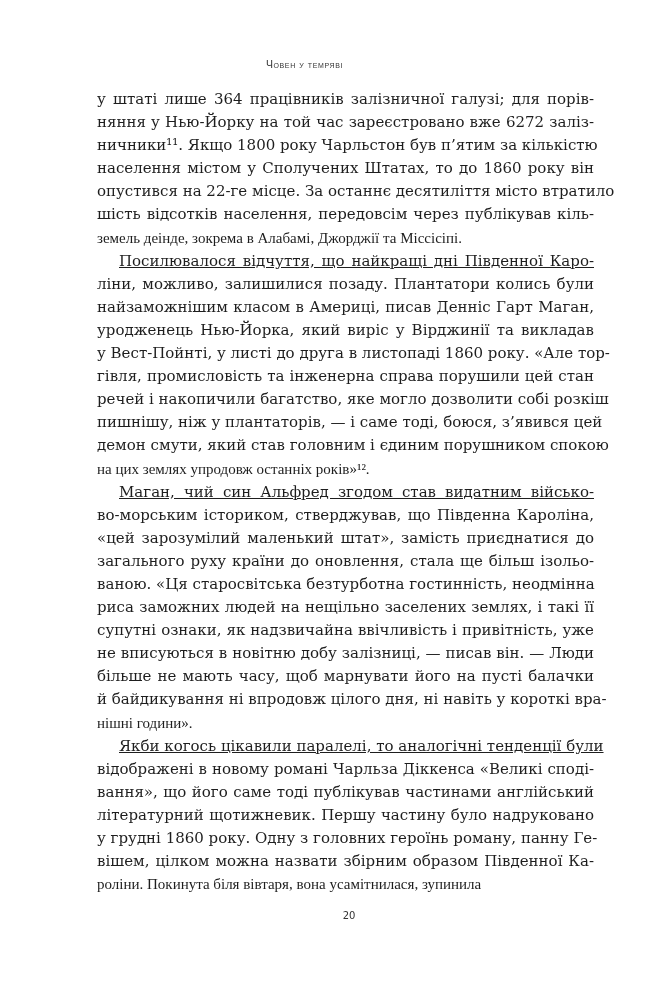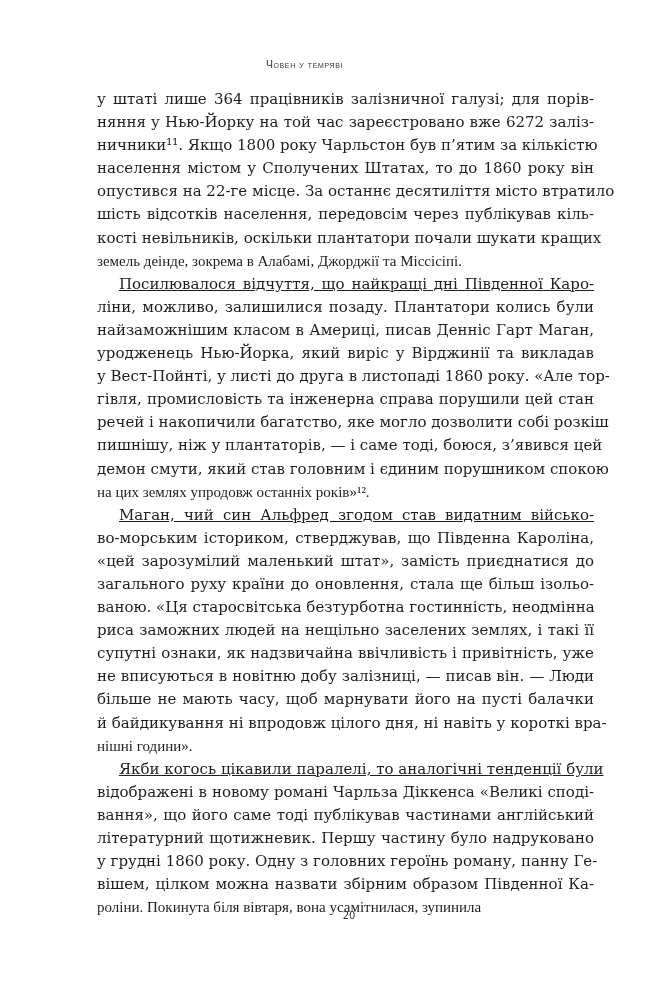--- a/index.html
+++ b/index.html
@@ -28,21 +28,20 @@
 <div class="running-head">Човен у темряві</div>
 
 <div class="text-block" id="text-block">
     <div>
       <span class="line">у штаті лише 364 працівників залізничної галузі; для порів-</span>
       <span class="line">няння у Нью-Йорку на той час зареєстровано вже 6272 заліз-</span>
       <span class="line">ничники¹¹. Якщо 1800 року Чарльстон був п’ятим за кількістю</span>
       <span class="line">населення містом у Сполучених Штатах, то до 1860 року він</span>
       <span class="line">опустився на 22-ге місце. За останнє десятиліття місто втратило</span>
       <span class="line">шість відсотків населення, передовсім через публікував кіль-</span>
-      <span class="line">кості невільників, оскільки плантатори почали шукати кращих</span>
       <span class="line last">земель деінде, зокрема в Алабамі, Джорджії та Міссісіпі.</span>
     </div>
     <div>
       <span class="line indent">Посилювалося відчуття, що найкращі дні Південної Каро-</span>
       <span class="line">ліни, можливо, залишилися позаду. Плантатори колись були</span>
       <span class="line">найзаможнішим класом в Америці, писав Денніс Гарт Маган,</span>
       <span class="line">уродженець Нью-Йорка, який виріс у Вірджинії та викладав</span>
       <span class="line">у Вест-Пойнті, у листі до друга в листопаді 1860 року. «Але тор-</span>
       <span class="line">гівля, промисловість та інженерна справа порушили цей стан</span>
       <span class="line">речей і накопичили багатство, яке могло дозволити собі розкіш</span>

